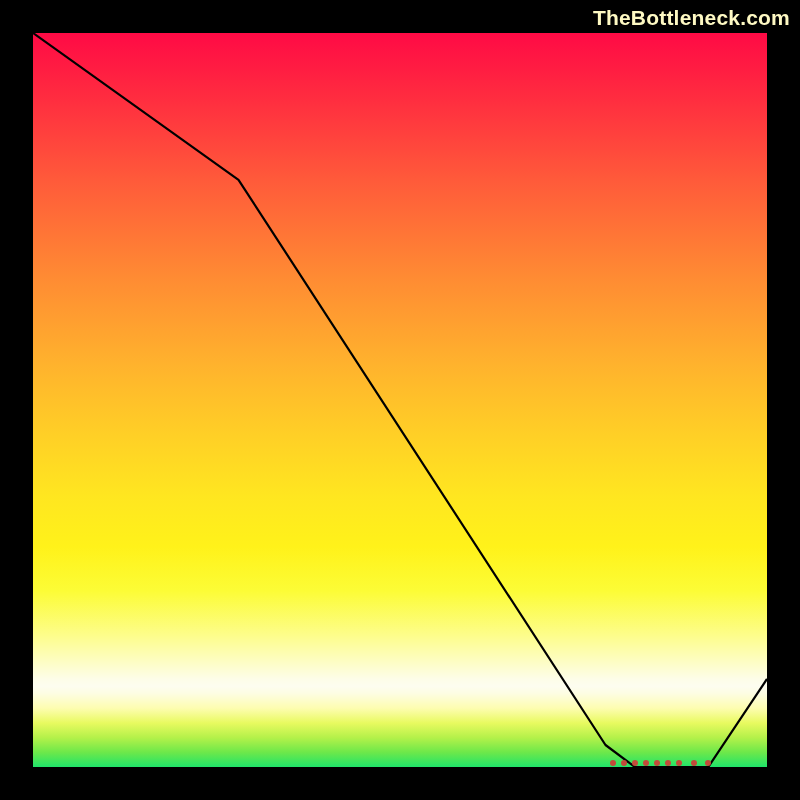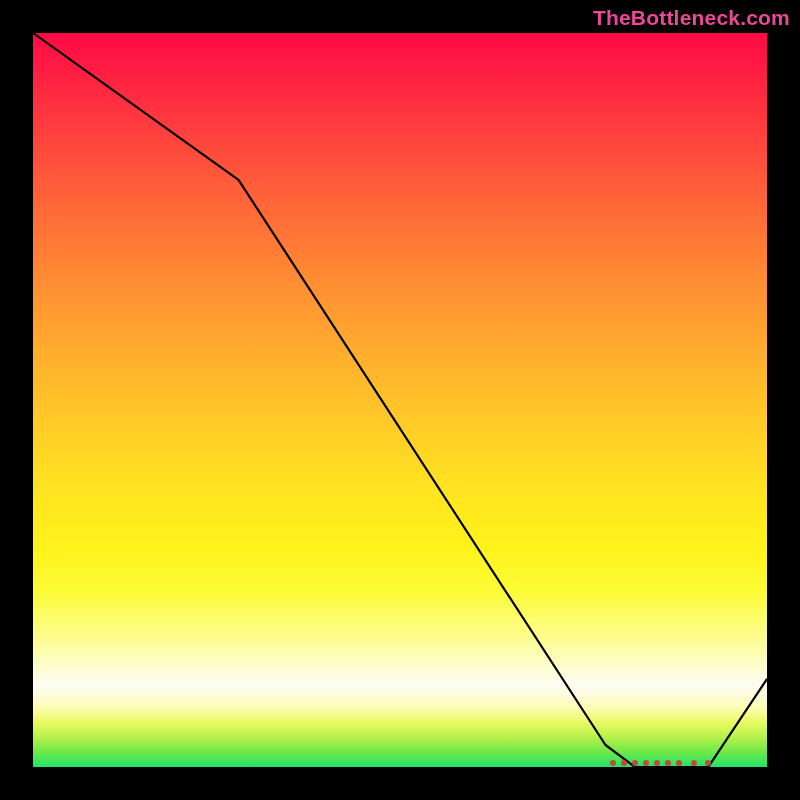--- a/index.html
+++ b/index.html
@@ -42,21 +42,21 @@
       #e8fa60 94%,
       #b4f14a 96%,
       #6de84a 98%,
       #20e46a 100%
     );
   }
   .credit {
     position: absolute;
     top: 6px;
     right: 10px;
-    color: #ec4899;
+    color: #fef9c3;
     font-size: 21px;
     font-weight: 600;
     letter-spacing: 0.2px;
   }
   svg.curve {
     position: absolute;
     left: 0; top: 0;
     width: 734px; height: 734px;
   }
   .curve path {

